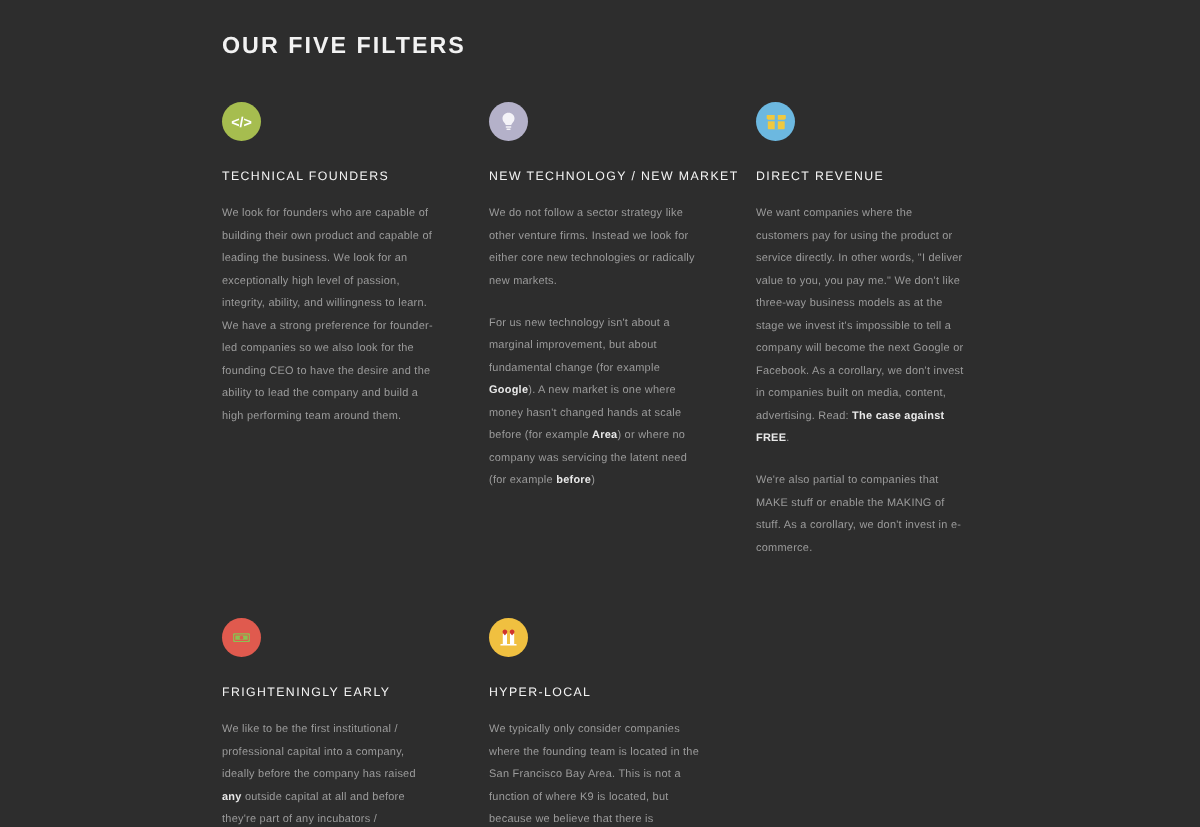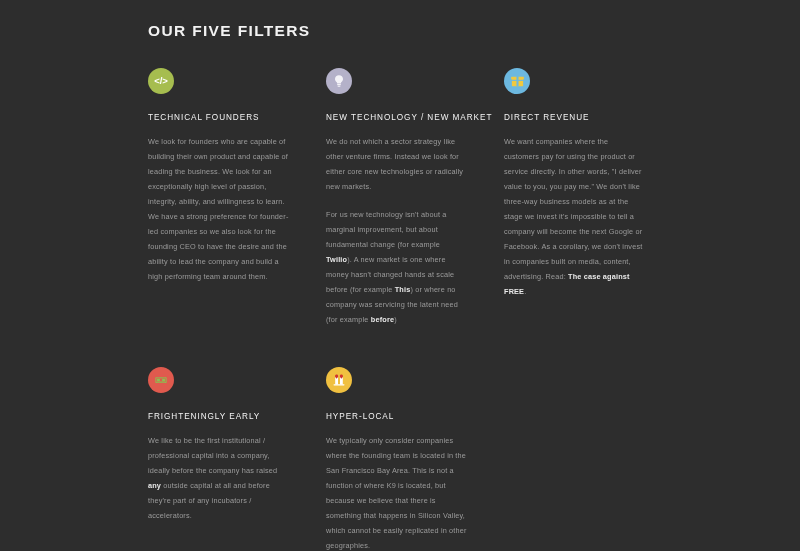--- a/index.html
+++ b/index.html
@@ -107,36 +107,37 @@
       <div class="filter-card">
         <div class="icon-badge" style="background: rgb(180, 177, 201);">
           <svg width="16" height="16" viewBox="0 0 16 16">
             <path d="M8 2.2c-2.3 0-4 1.7-4 3.8 0 1.5.8 2.4 1.5 3.1.4.4.6.8.6 1.3h3.8c0-.5.2-.9.6-1.3.7-.7 1.5-1.6 1.5-3.1 0-2.1-1.7-3.8-4-3.8z" fill="#f4f3f8"></path>
             <rect x="6.1" y="11.1" width="3.8" height="1.1" rx="0.5" fill="#f4f3f8"></rect>
             <rect x="6.6" y="12.7" width="2.8" height="1" rx="0.5" fill="#f4f3f8"></rect>
           </svg>
         </div>
         <div class="card-title">NEW TECHNOLOGY / NEW MARKET</div>
         <div class="card-body">
-          <p><span>We do not which a sector strategy like other venture firms. Instead we look for either core new technologies or radically new markets.</span></p>
-          <p><span>For us new technology isn't about a marginal improvement, but about fundamental change (for example </span><b>Twilio</b><span>). A new market is one where money hasn't changed hands at scale before (for example </span><b>This</b><span>) or where no company was servicing the latent need (for example </span><b>before</b><span>)</span></p>
+          <p><span>We do not follow a sector strategy like other venture firms. Instead we look for either core new technologies or radically new markets.</span></p>
+          <p><span>For us new technology isn't about a marginal improvement, but about fundamental change (for example </span><b>Google</b><span>). A new market is one where money hasn't changed hands at scale before (for example </span><b>Area</b><span>) or where no company was servicing the latent need (for example </span><b>before</b><span>)</span></p>
         </div>
       </div>
       <div class="filter-card">
         <div class="icon-badge" style="background: rgb(108, 184, 224);">
           <svg width="15" height="15" viewBox="0 0 16 16">
             <rect x="2" y="6.4" width="12" height="7.6" rx="0.6" fill="#f0c93f"></rect>
             <rect x="1.2" y="3.9" width="13.6" height="2.9" rx="0.6" fill="#f0c93f"></rect>
             <rect x="6.9" y="3.3" width="2.2" height="10.8" fill="#6cb8e0"></rect>
             <rect x="1.2" y="7.3" width="13.6" height="1.1" fill="#6cb8e0"></rect>
           </svg>
         </div>
         <div class="card-title">DIRECT REVENUE</div>
         <div class="card-body">
           <p><span>We want companies where the customers pay for using the product or service directly. In other words, "I deliver value to you, you pay me." We don't like three-way business models as at the stage we invest it's impossible to tell a company will become the next Google or Facebook. As a corollary, we don't invest in companies built on media, content, advertising. Read: </span><b>The case against FREE</b><span>.</span></p>
+          <p><span>We're also partial to companies that MAKE stuff or enable the MAKING of stuff. As a corollary, we don't invest in e-commerce.</span></p>
         </div>
       </div>
       <div class="filter-card row-2">
         <div class="icon-badge" style="background: rgb(224, 90, 78);">
           <svg width="16" height="16" viewBox="0 0 16 16">
             <rect x="2.4" y="5.2" width="11.2" height="5.8" rx="0.7" fill="#8cc152"></rect>
             <rect x="3.5" y="6.3" width="9" height="3.6" rx="0.4" fill="none" stroke="#e05a4e" stroke-width="0.7"></rect>
             <circle cx="8" cy="8.1" r="1.25" fill="#e05a4e"></circle>
           </svg>
         </div>

